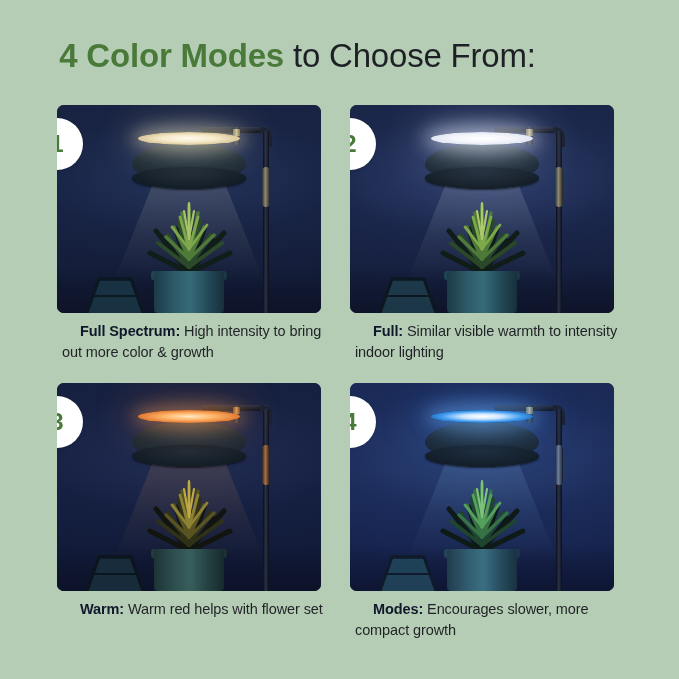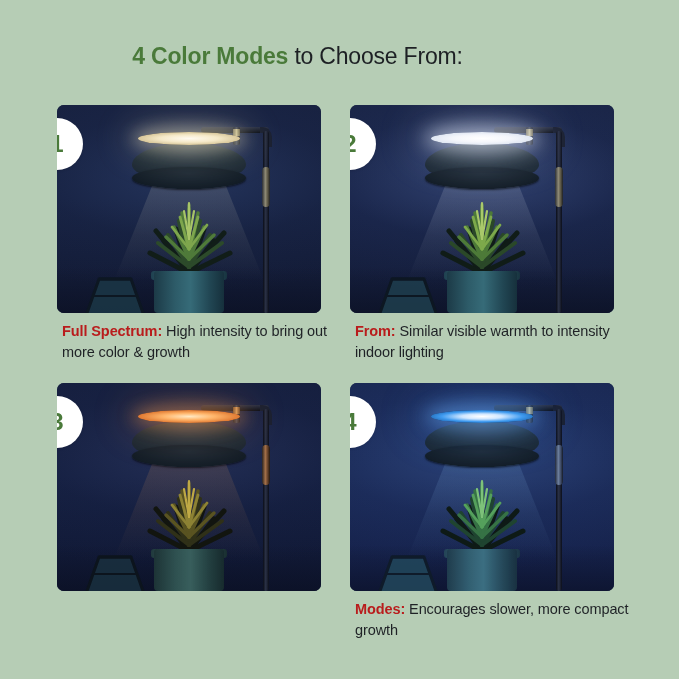--- a/index.html
+++ b/index.html
@@ -22,21 +22,21 @@
     height: 679px;
   }
 
   
   .heading {
     position: absolute;
     top: 40px;
     left: 0;
     width: 595px;
     text-align: center;
-    font-size: 23px;
+    font-size: 33px;
     line-height: 32px;
     letter-spacing: -0.2px;
     color: #1d2024;
     white-space: nowrap;
   }
   .heading .hl {
     font-weight: bold;
     color: #4a7a3a;
   }
   .heading .rest {
@@ -313,21 +313,22 @@
     left: 5px;
     top: 216px;
     width: 278px;
     font-size: 14.5px;
     line-height: 21px;
     color: #1f2226;
     letter-spacing: -0.1px;
   }
   .caption .term {
     font-weight: bold;
-    color: #b91c1c;
+    color: #0f172a;
+    margin-left: 18px;
   }
 </style>
 </head>
 <body style="background: rgb(182, 205, 181);">
 
 <div class="page">
 
   <div class="heading">
     <span class="hl">4 Color Modes</span><span class="rest"> to Choose From:</span>
   </div>
@@ -481,21 +482,21 @@
                 <path d="M55 56 L55 20"></path>
             </g>
           </g>
         </svg>
       </div>
       <div class="pot-lip"></div>
       <div class="pot"></div>
       <div class="badge">2</div>
     </div>
     <div class="caption">
-      <span class="term">From:</span><span> Similar visible warmth to intensity indoor lighting</span>
+      <span class="term">Full:</span><span> Similar visible warmth to intensity indoor lighting</span>
     </div>
   </div>
 
   <div class="card c3">
     <div class="photo p3">
       <div class="backdrop"></div>
       <div class="floor"></div>
       <div class="light-cone"></div>
       <div class="arm"></div>
       <div class="arm-elbow"></div>
@@ -560,20 +561,23 @@
                 <path d="M55 56 L60 28"></path>
                 <path d="M55 56 L55 20"></path>
             </g>
           </g>
         </svg>
       </div>
       <div class="pot-lip"></div>
       <div class="pot"></div>
       <div class="badge">3</div>
     </div>
+    <div class="caption">
+      <span class="term">Warm:</span><span> Warm red helps with flower set</span>
+    </div>
   </div>
 
   <div class="card c4">
     <div class="photo p4">
       <div class="backdrop"></div>
       <div class="floor"></div>
       <div class="light-cone"></div>
       <div class="arm"></div>
       <div class="arm-elbow"></div>
       <div class="pole"></div>

